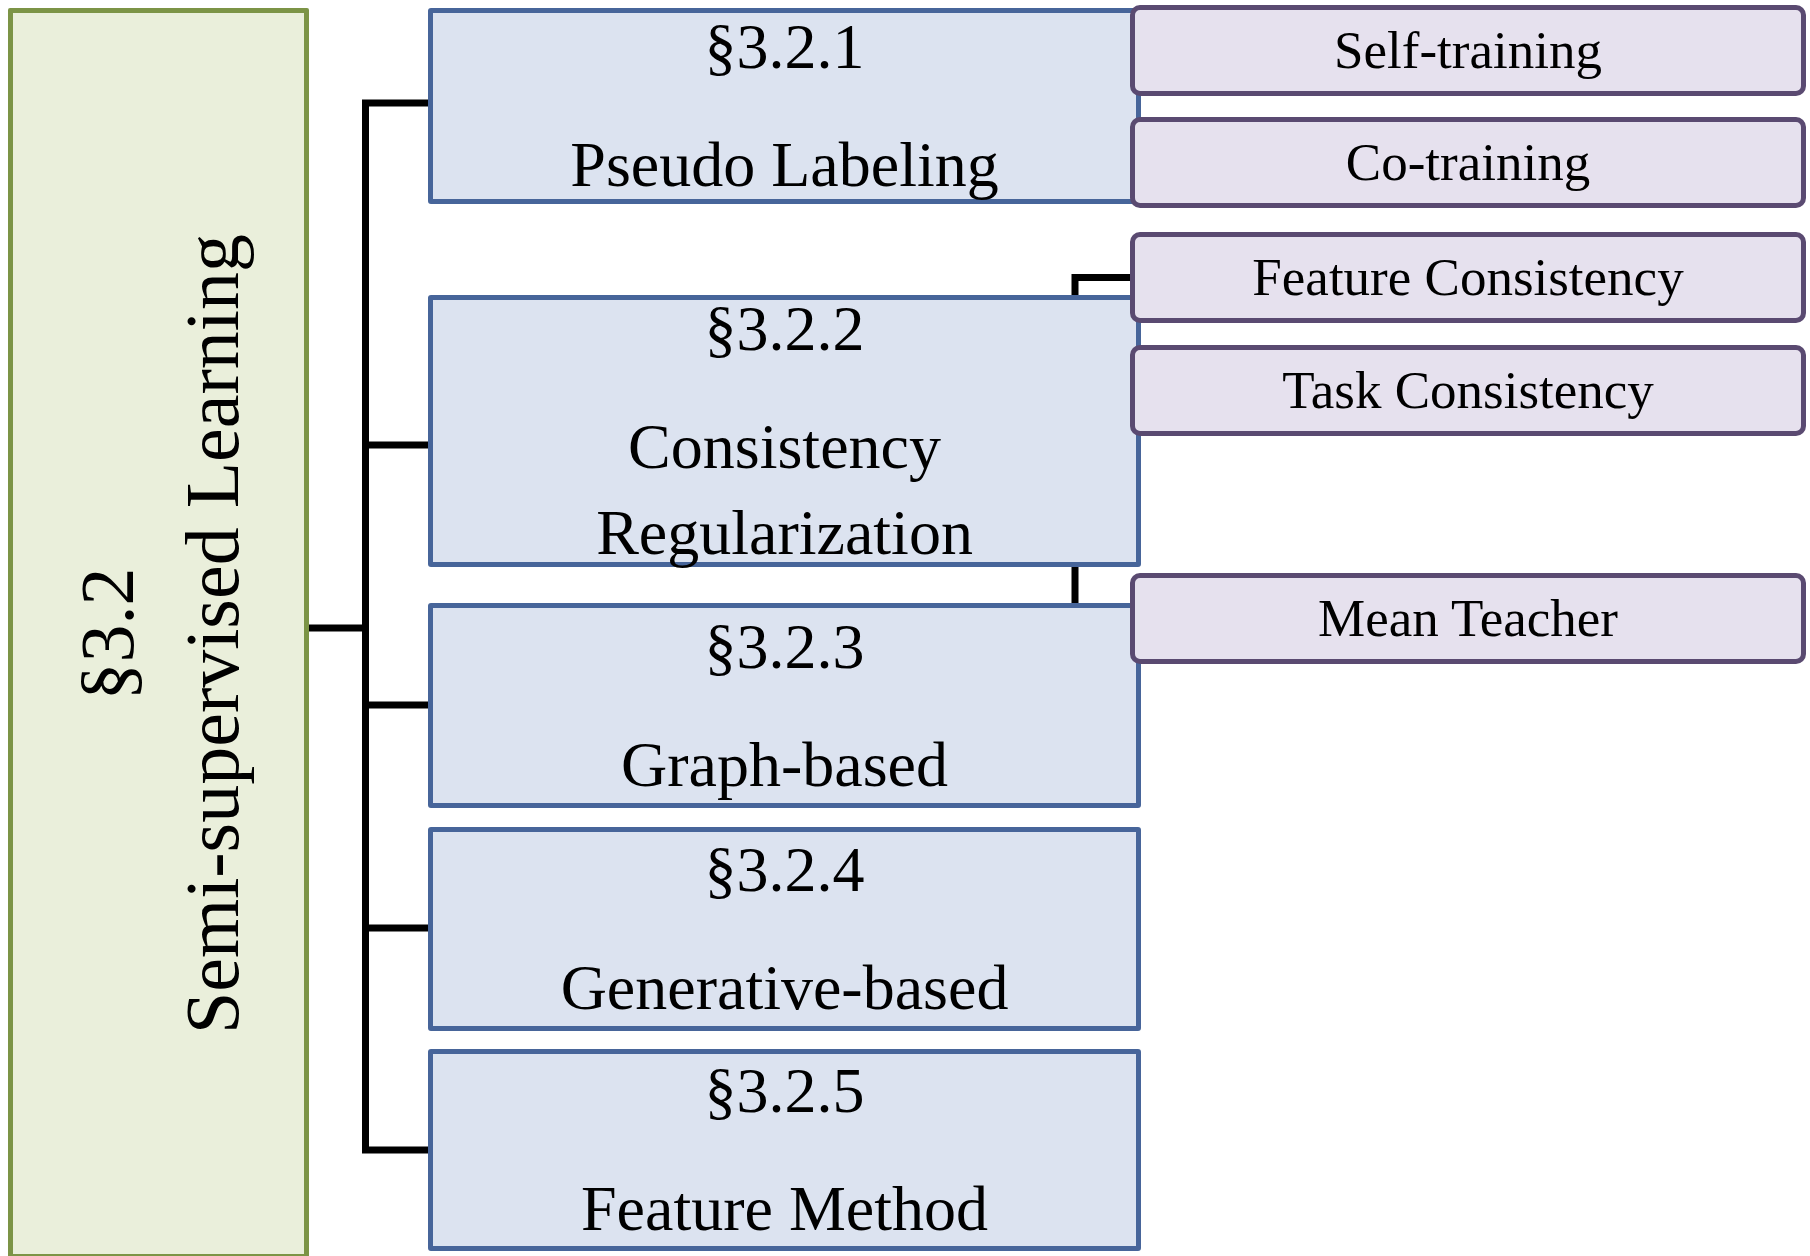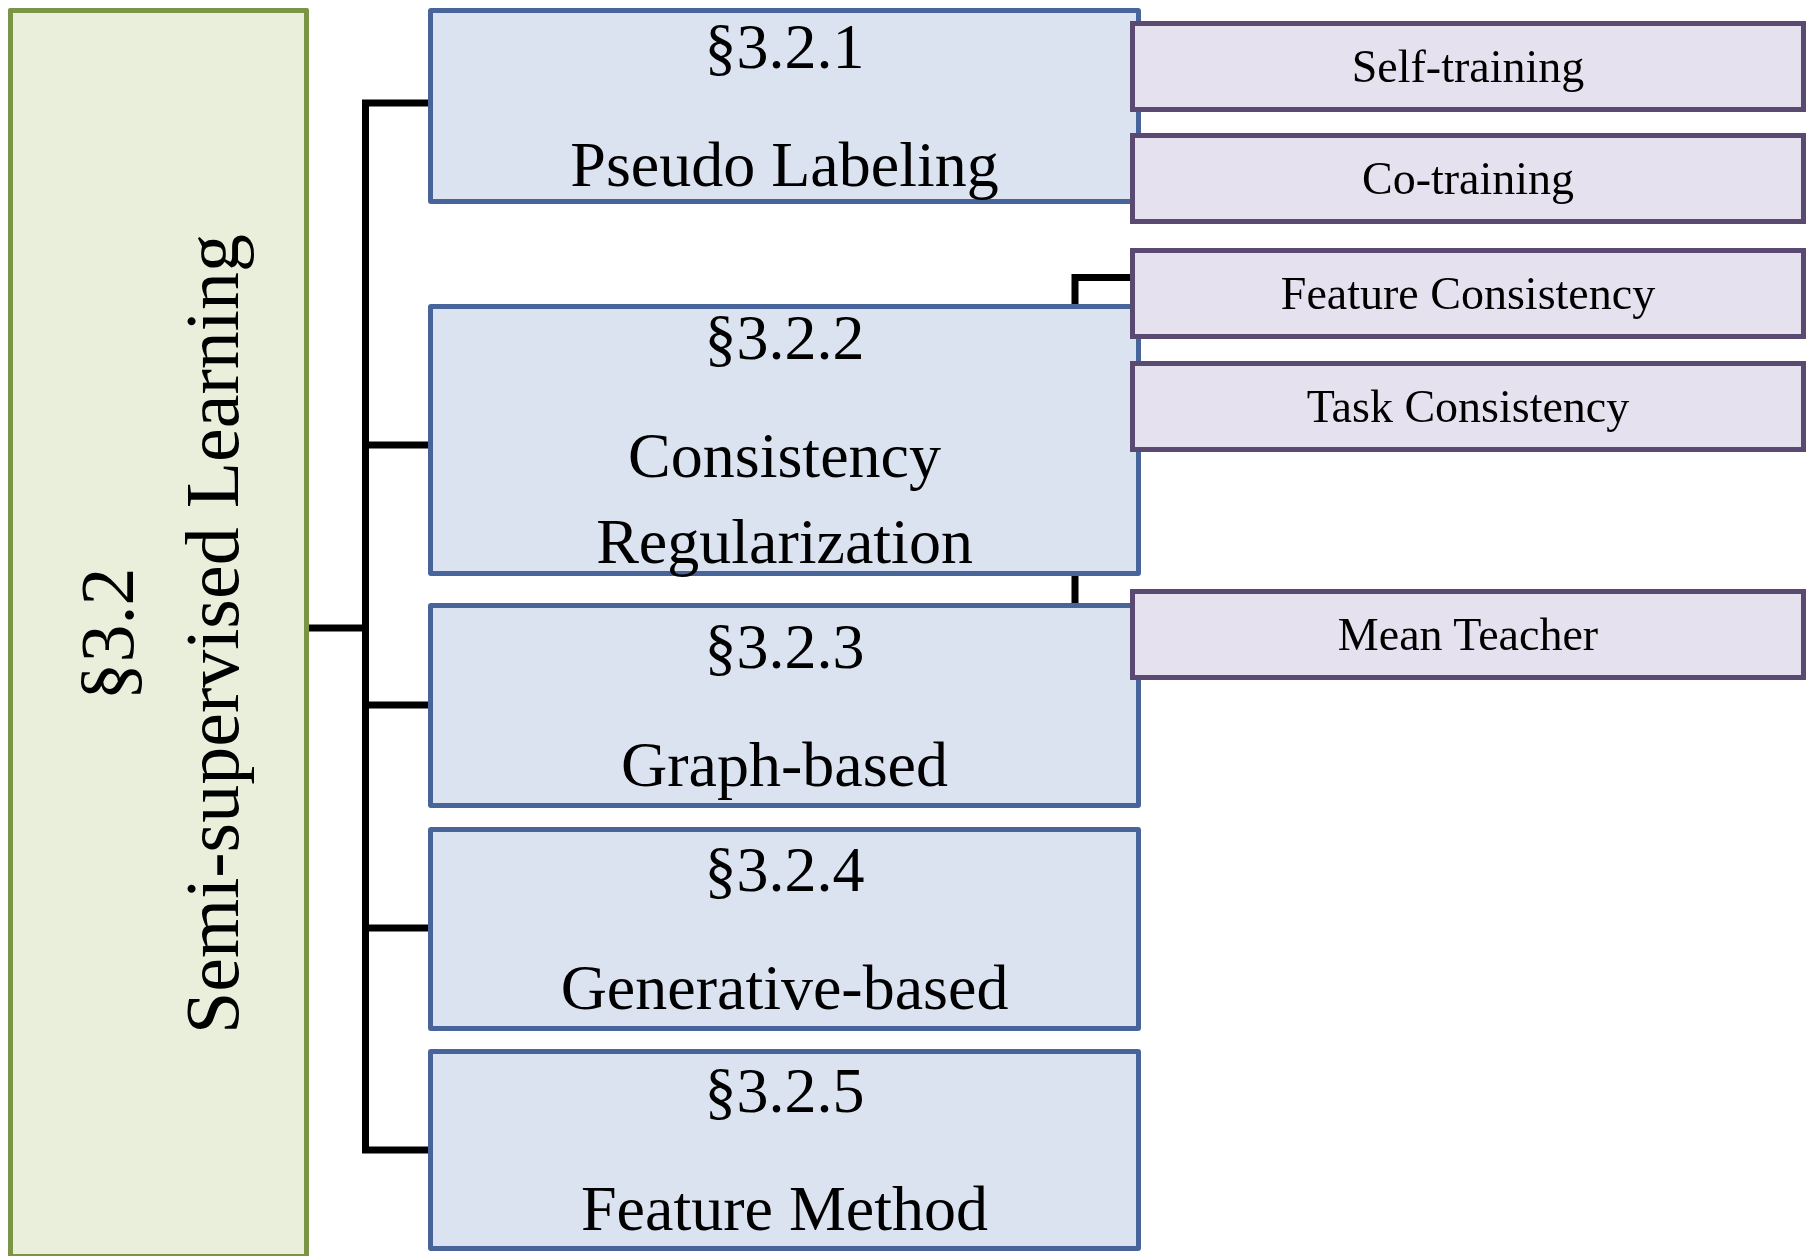--- a/index.html
+++ b/index.html
@@ -48,24 +48,23 @@
     background:var(--section-fill,#dce3f0);
     border:5px solid var(--section-border,#47659a);
     border-radius:3px;
     font-size:64px; line-height:1.34;gap:32px;
   }
   .section .name { display:block; max-width:575px; }
   .leaf {
     left:1130px; width:676px; height:91px;
     background:var(--leaf-fill,#e6e1ee);
     border:5px solid var(--leaf-border,#5a4a71);
-    border-radius:0;
-    font-size:46px; line-height:1;
+    border-radius:10px;
+    font-size:53px; line-height:1;
     white-space:nowrap;
-    margin-top:16px;
   }
 </style>
 </head>
 <body>
 
 <div class="canvas">
 
   <svg class="connectors" viewBox="0 0 1810 1256" xmlns="http://www.w3.org/2000/svg">
     <path d="M296,628 H369 M365.5,99.5 V1153.5 M362,103 H430 M362,445 H430 M362,705 H430 M362,928 H430 M362,1150 H430"></path>
     <path d="M1016,105 H1072 M1072,47 V166 M1068.5,50.5 H1132 M1068.5,162.5 H1132"></path>
@@ -78,21 +77,21 @@
       <span>§3.2</span>
       <span>Semi-supervised Learning</span>
     </div>
   </div>
 
   <div class="node section" style="top:8px; height:196px;">
     <span class="num">§3.2.1</span>
     <span class="name">Pseudo Labeling</span>
   </div>
 
-  <div class="node section" style="top:304px; height:272px;">
+  <div class="node section" style="top:295px; height:272px;">
     <span class="num">§3.2.2</span>
     <span class="name">Consistency Regularization</span>
   </div>
 
   <div class="node section" style="top:603px; height:205px;">
     <span class="num">§3.2.3</span>
     <span class="name">Graph-based</span>
   </div>
 
   <div class="node section" style="top:827px; height:204px;">

